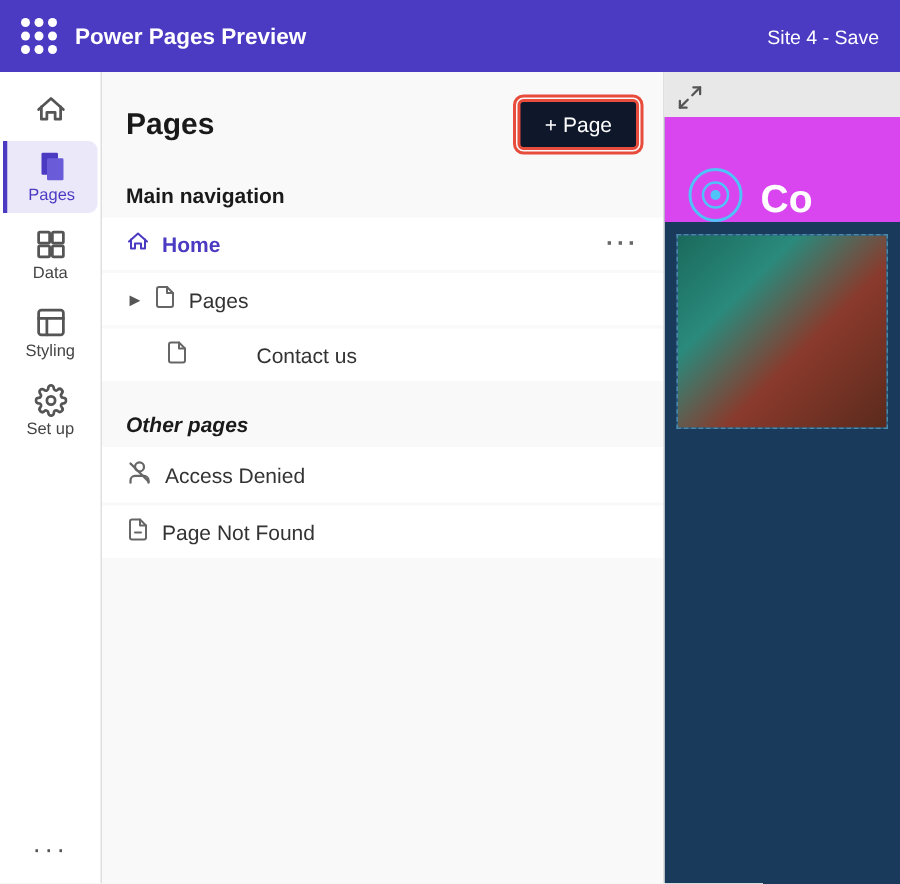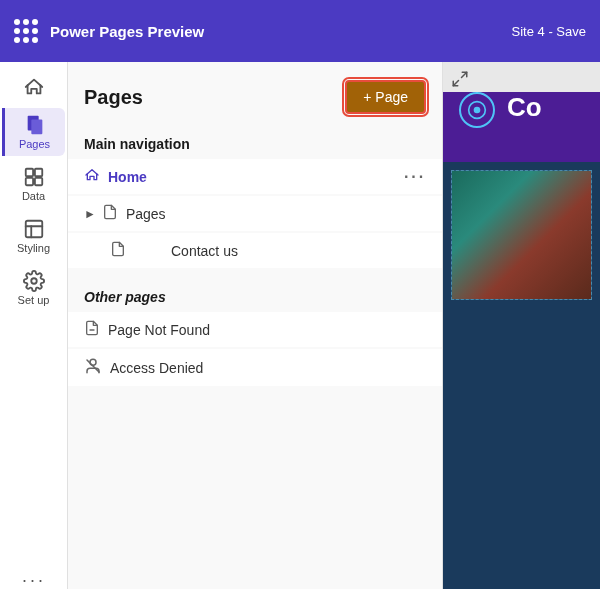--- a/index.html
+++ b/index.html
@@ -1,21 +1,21 @@
 <!DOCTYPE html>
 <html><head>
   <meta charset="utf-8">
   <style>
     * { margin: 0; padding: 0; box-sizing: border-box; }
     body { width: 600px; height: 589px; font-family: 'Segoe UI', sans-serif; overflow: hidden; background: #f3f3f3; }
 
     
     .topbar {
       background: #4B3AC2;
-      height: 62px;
+      height: 48px;
       display: flex;
       align-items: center;
       padding: 0 14px;
       gap: 12px;
     }
     .topbar-dots {
       display: grid;
       grid-template-columns: repeat(3, 6px);
       gap: 3px;
     }
@@ -103,21 +103,21 @@
       align-items: center;
       justify-content: space-between;
       padding: 18px 16px 14px 16px;
     }
     .pages-title {
       font-size: 20px;
       font-weight: 600;
       color: #1a1a1a;
     }
     .add-page-btn {
-      background: #a16207;
+      background: #0f172a;
       color: white;
       border: 2px solid #e74c3c;
       border-radius: 4px;
       padding: 7px 16px;
       font-size: 14px;
       font-weight: 500;
       cursor: pointer;
       display: flex;
       align-items: center;
       gap: 6px;
@@ -188,24 +188,24 @@
     .preview-content {
       position: absolute;
       top: 30px;
       left: 0;
       right: 0;
       bottom: 0;
       background: #1a3a5c;
       overflow: hidden;
     }
     .preview-header-bar {
-      background: #4c1d95;
+      background: #d946ef;
       height: 70px;
       display: flex;
-      align-items: flex-start;
+      align-items: flex-end;
       padding: 0 16px;
       gap: 12px;
     }
     .preview-logo-circle {
       width: 36px; height: 36px;
       border-radius: 50%;
       border: 2px solid #4fc3f7;
       display: flex; align-items: center; justify-content: center;
       color: #4fc3f7;
       font-size: 18px;
@@ -332,38 +332,38 @@
             <polyline points="14 2 14 8 20 8"></polyline>
         </svg>
       </span>
       <span>Contact us</span>
     </div>
 
     <div class="section-header" style="margin-top:12px;font-style:italic;">Other pages</div>
 
     <div class="nav-item">
       <span class="page-icon">
+        <svg width="18" height="18" viewBox="0 0 24 24" fill="none" stroke="#666" stroke-width="2" stroke-linecap="round" stroke-linejoin="round">
+          <path d="M20 21v-2a4 4 0 0 0-4-4H8a4 4 0 0 0-4 4v2"></path>
+          <circle cx="12" cy="7" r="4"></circle>
+          <line x1="4" y1="4" x2="20" y2="20" stroke="#666" stroke-width="2"></line>
+        </svg>
+      </span>
+      <span>Access Denied</span>
+    </div>
+
+    <div class="nav-item">
+      <span class="page-icon">
         <svg width="16" height="16" viewBox="0 0 24 24" fill="none" stroke="#666" stroke-width="2" stroke-linecap="round" stroke-linejoin="round">
           <path d="M14 2H6a2 2 0 0 0-2 2v16a2 2 0 0 0 2 2h12a2 2 0 0 0 2-2V8z"></path>
           <polyline points="14 2 14 8 20 8"></polyline>
           <line x1="9" y1="15" x2="15" y2="15"></line>
         </svg>
       </span>
       <span>Page Not Found</span>
-    </div>
-
-    <div class="nav-item">
-      <span class="page-icon">
-        <svg width="18" height="18" viewBox="0 0 24 24" fill="none" stroke="#666" stroke-width="2" stroke-linecap="round" stroke-linejoin="round">
-          <path d="M20 21v-2a4 4 0 0 0-4-4H8a4 4 0 0 0-4 4v2"></path>
-          <circle cx="12" cy="7" r="4"></circle>
-          <line x1="4" y1="4" x2="20" y2="20" stroke="#666" stroke-width="2"></line>
-        </svg>
-      </span>
-      <span>Access Denied</span>
     </div>
   </div>
 
   <div class="preview-pane">
     <div class="preview-resize">
       <svg width="18" height="18" viewBox="0 0 24 24" fill="none" stroke="#555" stroke-width="2" stroke-linecap="round" stroke-linejoin="round">
         <polyline points="15 3 21 3 21 9"></polyline>
           <polyline points="9 21 3 21 3 15"></polyline>
         <line x1="21" y1="3" x2="14" y2="10"></line>
           <line x1="3" y1="21" x2="10" y2="14"></line>

